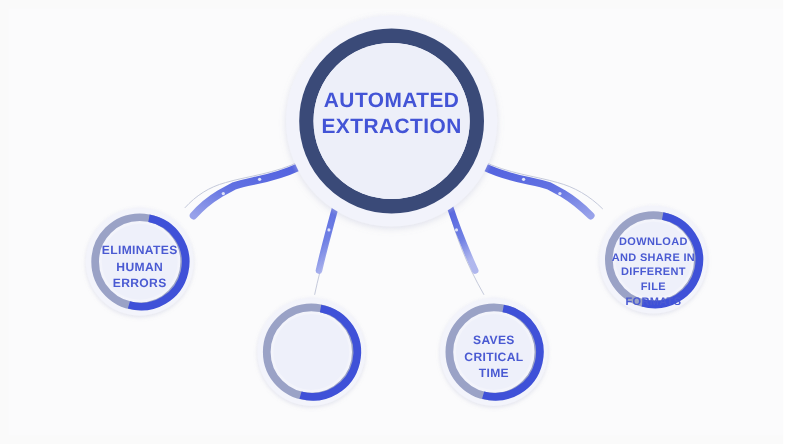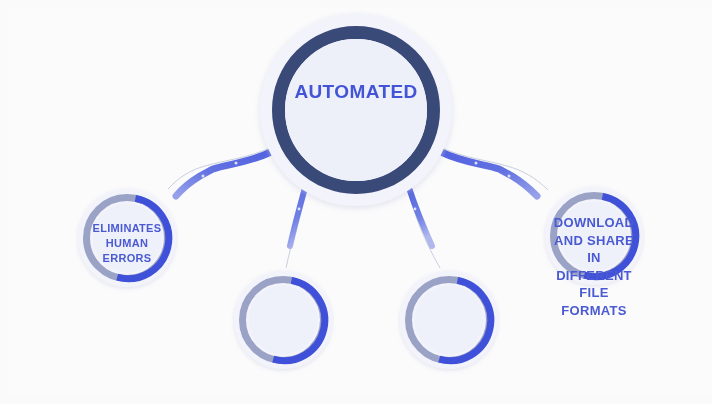--- a/index.html
+++ b/index.html
@@ -48,21 +48,21 @@
     font-size: 19px;
     line-height: 1.28;
     letter-spacing: 0.4px;
     font-weight: bold;
   }
   .leaf-label {
     font-size: 11px;
     line-height: 1.35;
   }
   .leaf-label.small {
-    font-size: 13px;
+    font-size: 10px;
   }
 </style>
 </head>
 <body>
 
 <div id="canvas">
   <div id="inner-panel"></div>
 
   <svg id="diagram-svg" viewBox="0 0 720 404">
     <defs>
@@ -152,29 +152,35 @@
       <circle cx="594" cy="236" r="52" fill="url(#leafHaloGrad)"></circle>
       <circle cx="594" cy="236" r="49" fill="#f3f4fb" filter="url(#tinyShadow)"></circle>
       <circle cx="594" cy="236" r="40.5" fill="none" stroke="#9aa2c6" stroke-width="7"></circle>
       <path fill="none" stroke="#3f51d8" stroke-width="7" stroke-linecap="butt" d="M 602.42 196.38 A 40.5 40.5 0 1 1 584.2 275.2"></path>
       <circle cx="594" cy="236" r="34.5" fill="#eef0fa"></circle>
     </g>
   </svg>
 
   <div id="center-label" class="node-label" style="left:256px; top:80px; width:200px;">
     <div>AUTOMATED</div>
+    <div>EXTRACTION</div>
   </div>
 
   <div class="node-label leaf-label" style="left:87px; top:221px; width:80px;">
     <div>ELIMINATES</div>
     <div>HUMAN</div>
     <div>ERRORS</div>
   </div>
 
 
+  <div class="node-label leaf-label" style="left:409px; top:303px; width:80px;">
+    <div>SAVES</div>
+    <div>CRITICAL</div>
+    <div>TIME</div>
+  </div>
 
   <div class="node-label leaf-label small" style="left:552px; top:214px; width:84px;">
     <div>DOWNLOAD</div>
     <div>AND SHARE IN</div>
     <div>DIFFERENT FILE</div>
     <div>FORMATS</div>
   </div>
 </div>
 
 </body></html>

